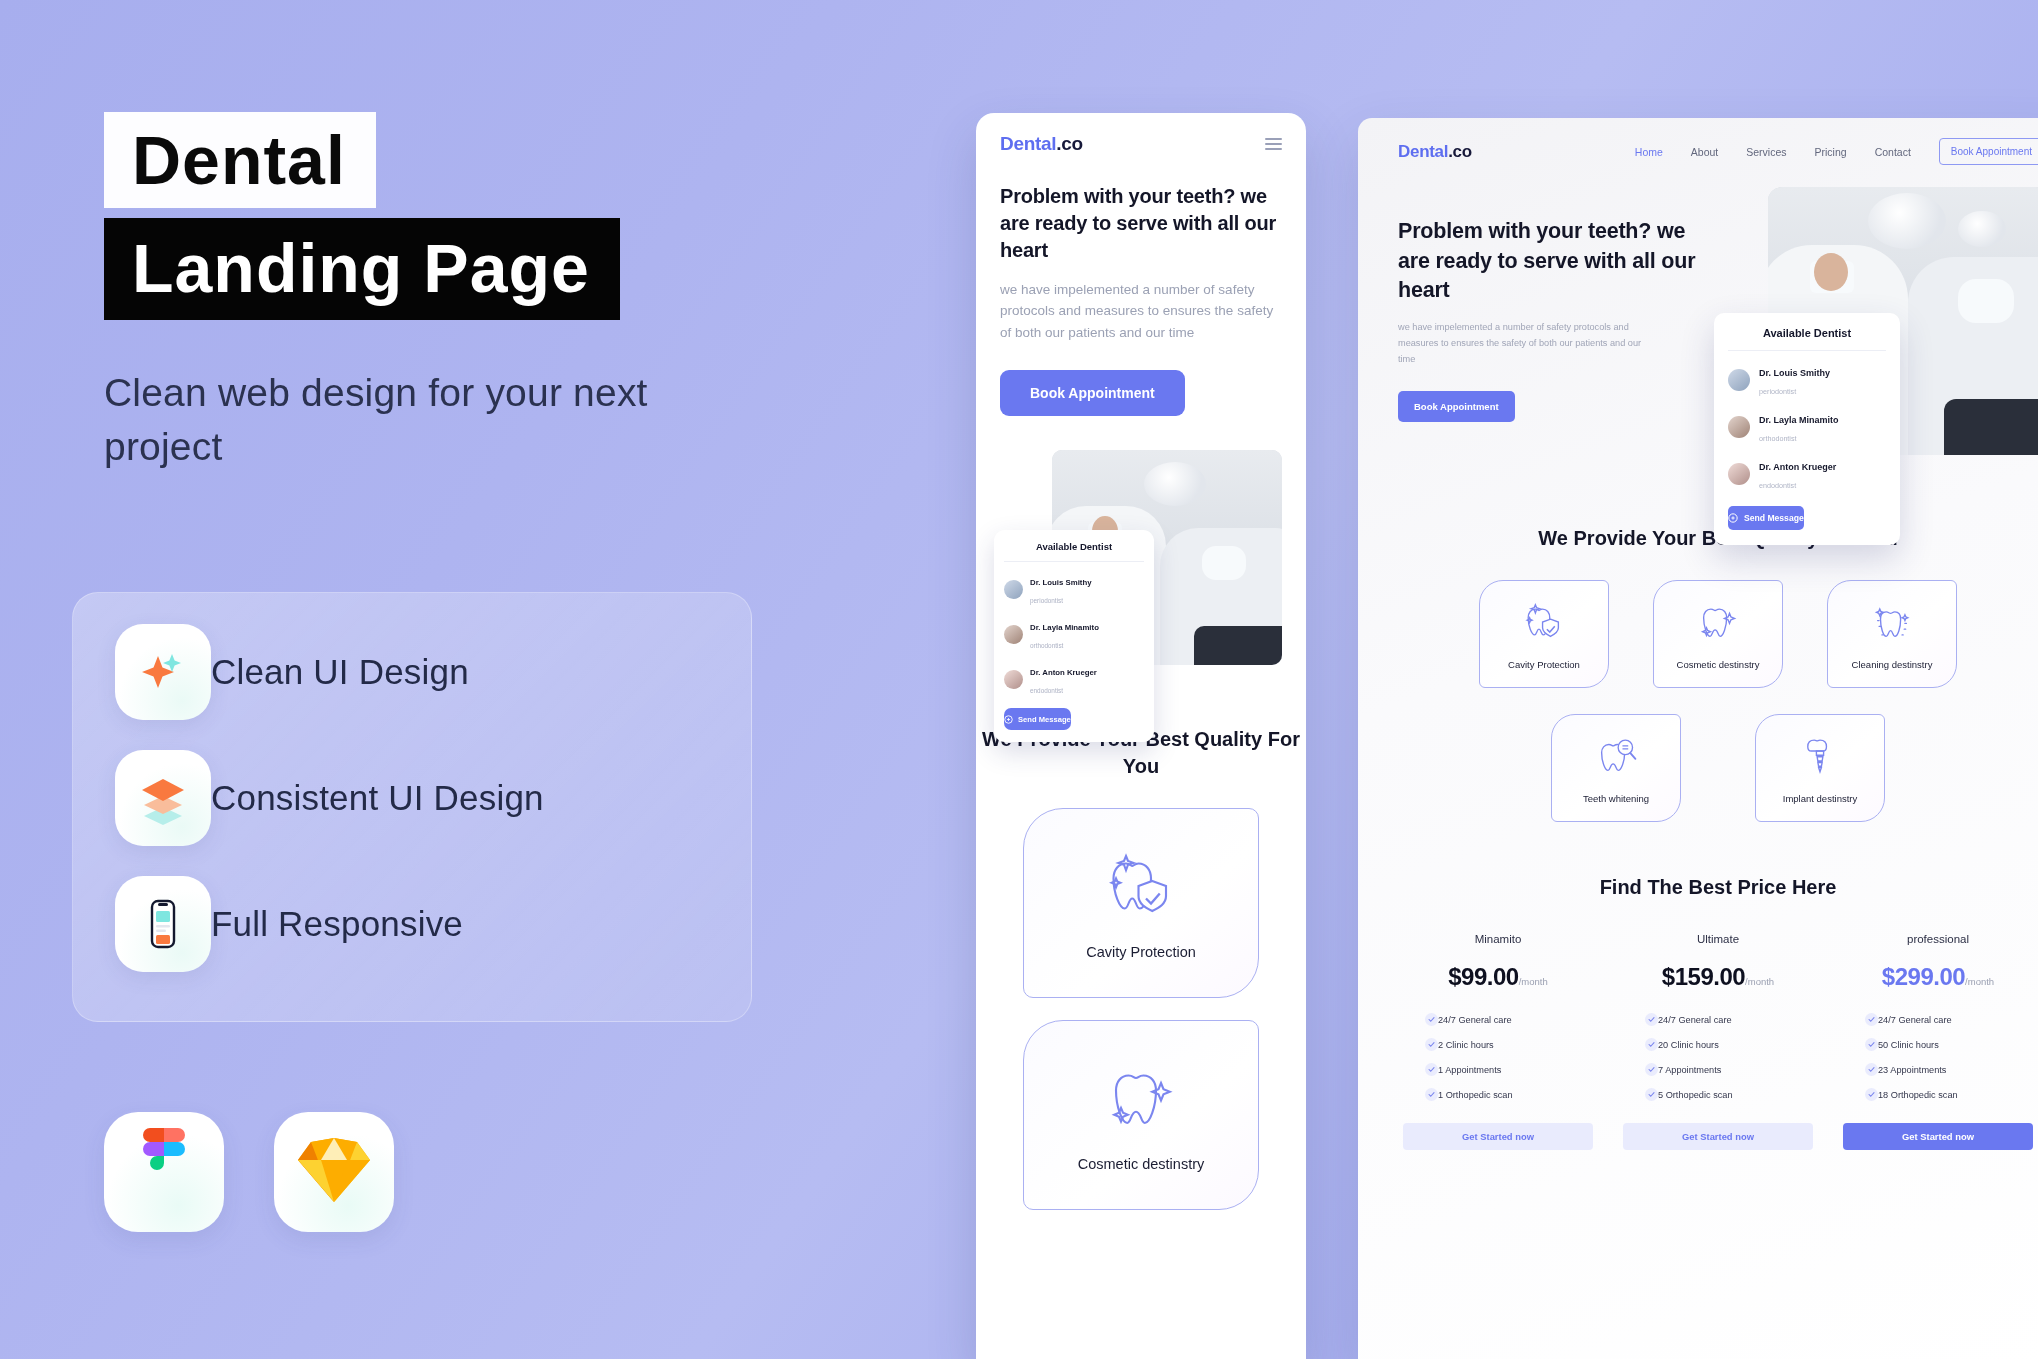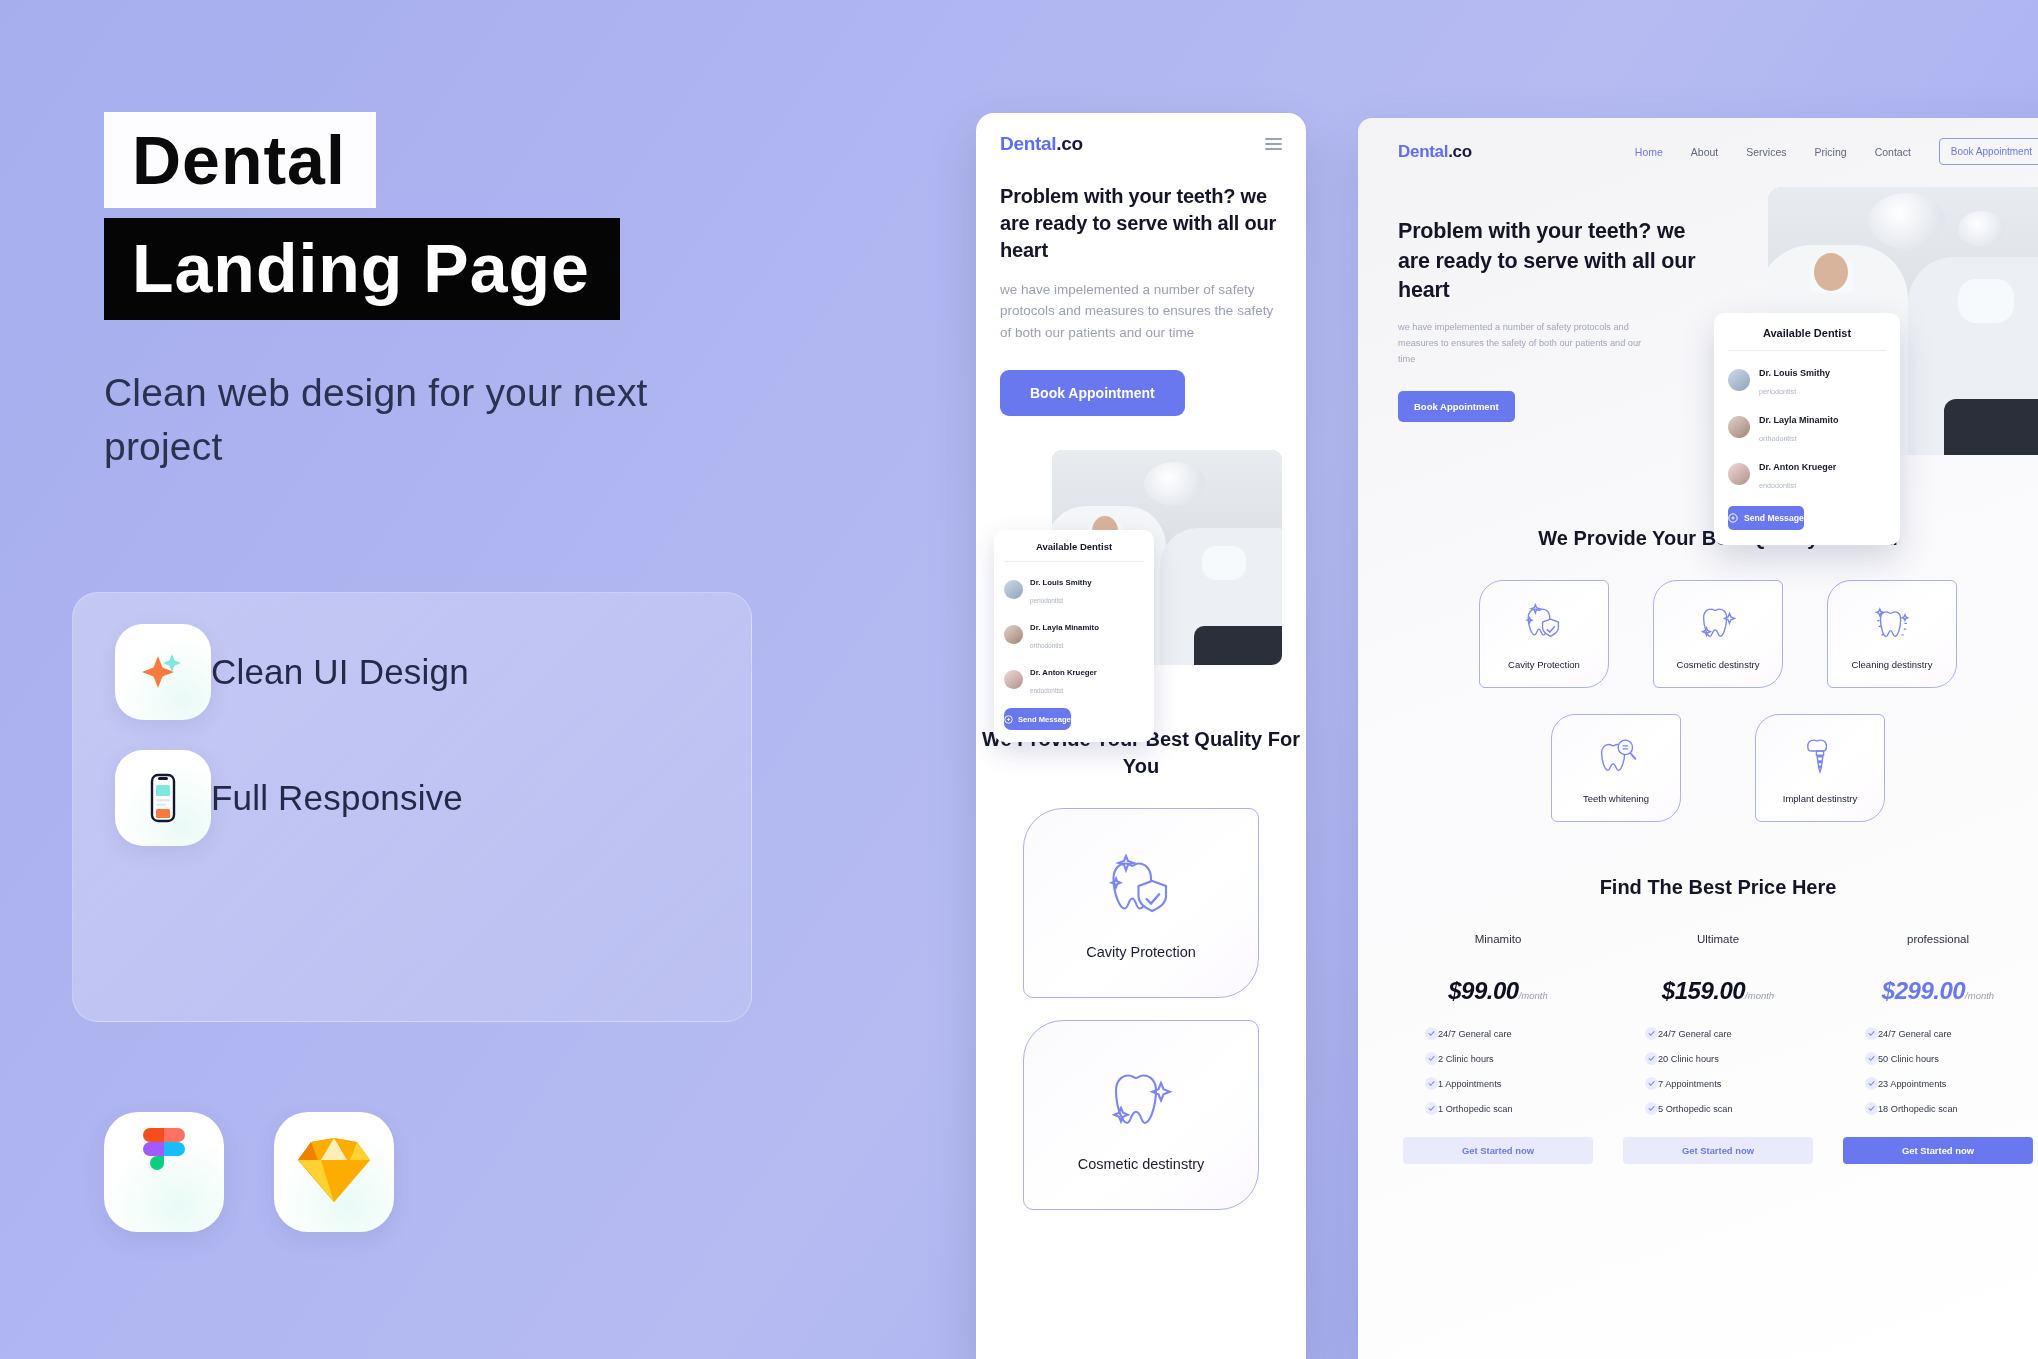--- a/index.html
+++ b/index.html
@@ -152,21 +152,21 @@
     background: linear-gradient(140deg, #fbfbff, #ffffff 55%, #fdfaff);
     display: flex; flex-direction: column; align-items: center; justify-content: center; gap: 10px;
   }
   .d-card .lbl { font-size: 9.5px; color: #1b1d33; }
   .d-cards.row2 { margin-top: 26px; gap: 74px; }
 
   .d-price-title { margin-top: 54px; font-size: 20px; font-weight: 700; text-align: center; color: #141628; }
   .d-plans { display: flex; justify-content: center; gap: 30px; margin-top: 34px; padding: 0 36px; }
   .plan { width: 190px; text-align: center; }
   .plan .pname { font-size: 11.5px; color: #2c2f45; }
-  .plan .pprice { margin-top: 32px; font-size: 24px; font-weight: 700; color: #0e1020; letter-spacing: -.5px; font-style: italic; }
+  .plan .pprice { margin-top: 18px; font-size: 24px; font-weight: 700; color: #0e1020; letter-spacing: -.5px; }
   .plan.featured .pprice { color: #6a78f0; }
   .plan .per { font-size: 9.5px; font-weight: 400; color: #9ba0b2; letter-spacing: 0; }
   .plist { margin-top: 22px; text-align: left; padding-left: 22px; }
   .pitem { display: flex; align-items: center; margin-bottom: 12px; }
   .chk { width: 13px; height: 13px; border-radius: 50%; background: #eaecfd; display: flex; align-items: center; justify-content: center; flex: none; }
   .pitem span.t { font-size: 9.2px; color: #33364c; }
   .pbtn {
     margin-top: 10px; width: 100%; height: 27px; border-radius: 4px; border: none; cursor: pointer;
     background: #e9ebfd; color: #6a78f0; font-size: 9.4px; font-weight: 600;
   }
@@ -199,20 +199,30 @@
         <svg width="52" height="52" viewBox="0 0 52 52">
           <path d="M21 10 L25.5 21.5 L37 26 L25.5 30.5 L21 42 L16.5 30.5 L5 26 L16.5 21.5 Z" fill="#f9793f"></path>
           <path d="M35 8 L37.6 14.4 L44 17 L37.6 19.6 L35 26 L32.4 19.6 L26 17 L32.4 14.4 Z" fill="#7fe6e0"></path>
         </svg>
       </span>
       <span class="flabel">Clean UI Design</span>
     </div>
     <div class="feature-row">
       <span class="ficon">
         <svg width="54" height="54" viewBox="0 0 54 54">
+          <path d="M27 36 L46 45 L27 54 L8 45 Z" fill="#b6eeea"></path>
+          <path d="M27 25 L46 34 L27 43 L8 34 Z" fill="#f9bd9b"></path>
+          <path d="M27 8 L48 19 L27 30 L6 19 Z" fill="#f9793f"></path>
+        </svg>
+      </span>
+      <span class="flabel">Consistent UI Design</span>
+    </div>
+    <div class="feature-row">
+      <span class="ficon">
+        <svg width="54" height="54" viewBox="0 0 54 54">
           <rect x="16" y="4" width="22" height="46" rx="6" fill="#fff" stroke="#13182e" stroke-width="2.4"></rect>
           <rect x="22" y="6" width="10" height="3" rx="1.5" fill="#13182e"></rect>
           <rect x="20" y="14" width="14" height="11" rx="1.5" fill="#7fe6e0"></rect>
           <rect x="20" y="28" width="14" height="2.4" rx="1.2" fill="#e3e6ee"></rect>
           <rect x="20" y="32.5" width="10" height="2.4" rx="1.2" fill="#e3e6ee"></rect>
           <rect x="20" y="38" width="14" height="9" rx="1.5" fill="#f9793f"></rect>
         </svg>
       </span>
       <span class="flabel">Full Responsive</span>
     </div>

